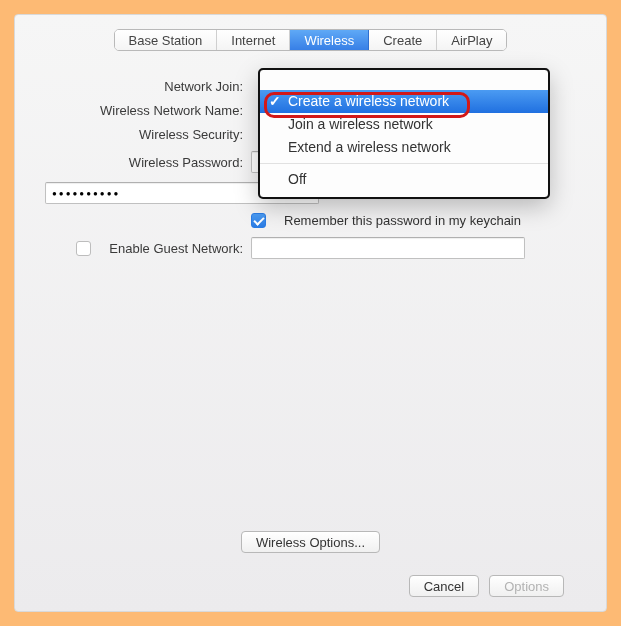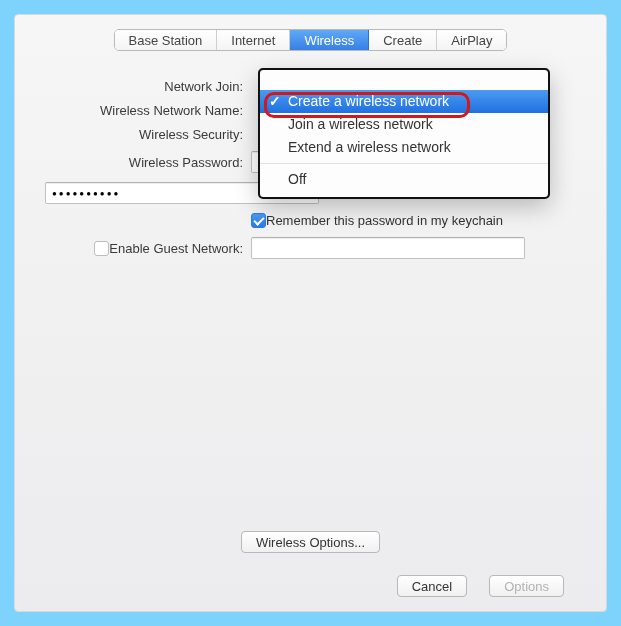--- a/index.html
+++ b/index.html
@@ -7,21 +7,21 @@
     margin: 0;
     font-family: -apple-system, "Helvetica Neue", Helvetica, Arial, sans-serif;
     font-size: 13px;
     color: #333;
     background: #fff;
   }
   .outer {
     width: 621px;
     height: 626px;
     padding: 14px;
-    background: #7dd3fc;
+    background: #fdba74;
     position: relative;
   }
   .panel {
     width: 100%;
     height: 100%;
     border: 1px solid #d9d9d9;
     border-radius: 4px;
     background: linear-gradient(#f6f6f6, #ecebed);
     position: relative;
     overflow: visible;
@@ -91,21 +91,21 @@
   }
   .input.password {
     letter-spacing: 2px;
     font-family: Verdana, sans-serif;
     font-size: 8px;
   }
 
   
   .checkline {
     display: flex;
-    gap: 0;
+    gap: 18px;
   }
   .maccheck {
     width: 15px; height: 15px;
     border-radius: 3px;
     border: 1px solid #bdbdbd;
     background: #fff;
     display: inline-flex;
     align-items: center;
     justify-content: center;
     cursor: default;
@@ -197,21 +197,21 @@
     cursor: default;
     box-shadow: 0 1px 0 #fff inset;
   }
   .mac-button.disabled { color: #b2b2b2; }
 
   .footer-buttons {
     position: absolute;
     bottom: 14px;
     right: 42px;
     display: flex;
-    gap: 22px;
+    gap: 10px;
     margin-left: 43px;
   }
 </style>
 </head>
 <body>
 
 <div class="outer">
   <div class="panel">
 
     <div class="tabs">

